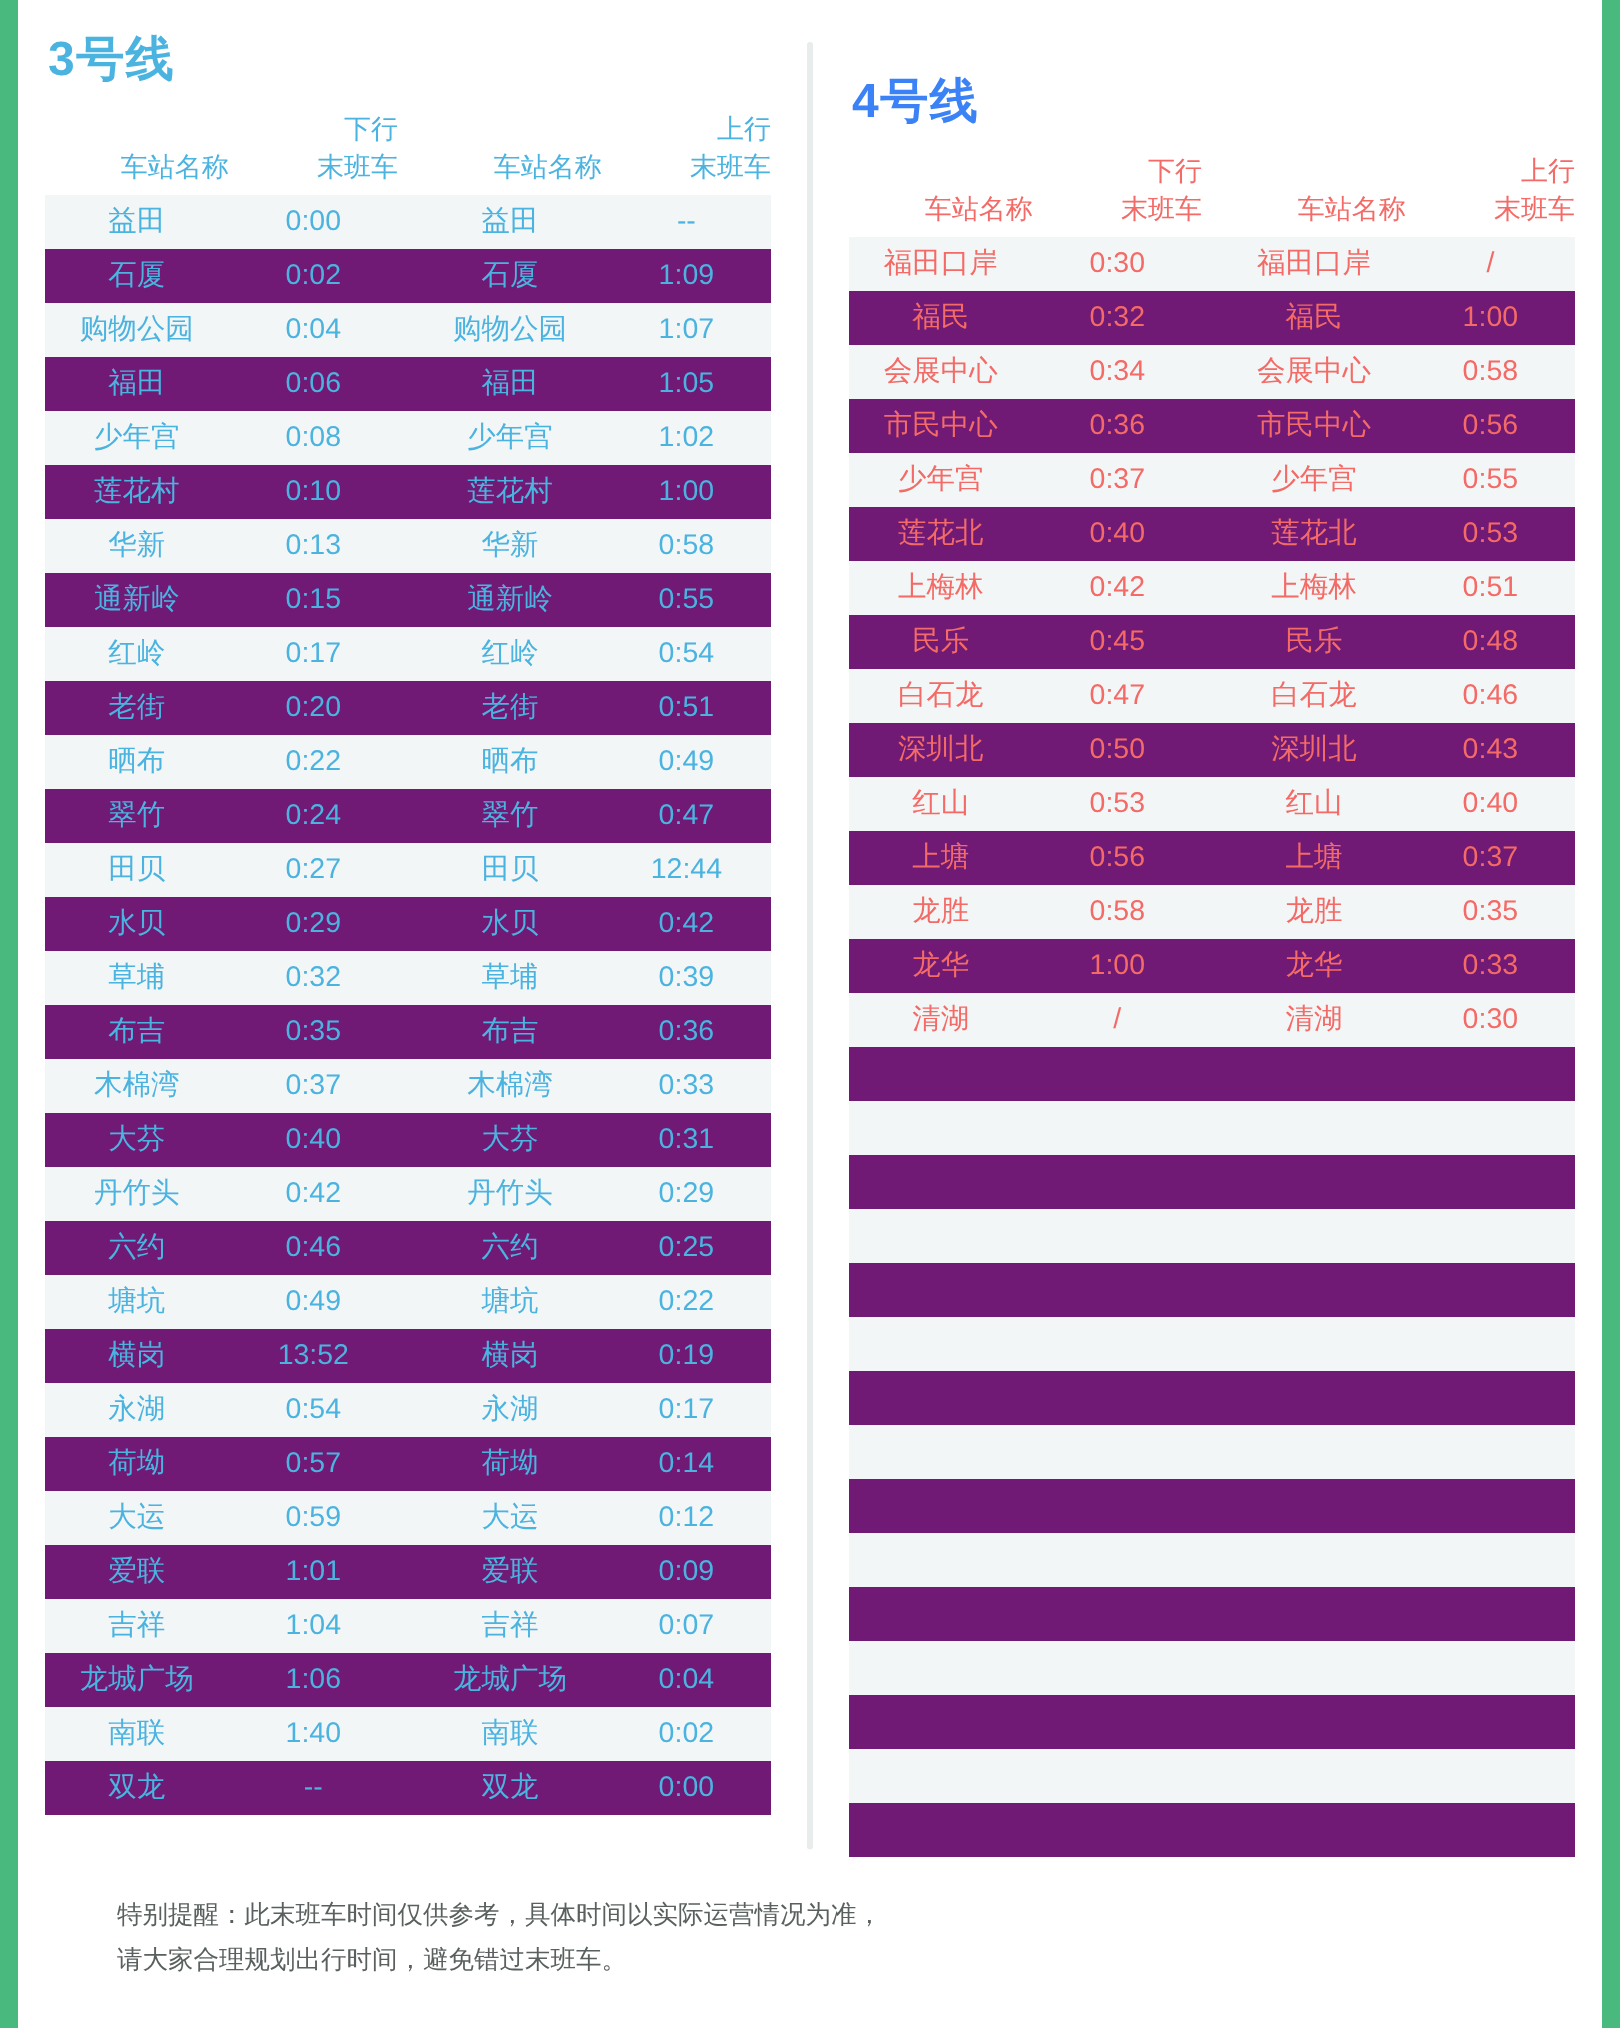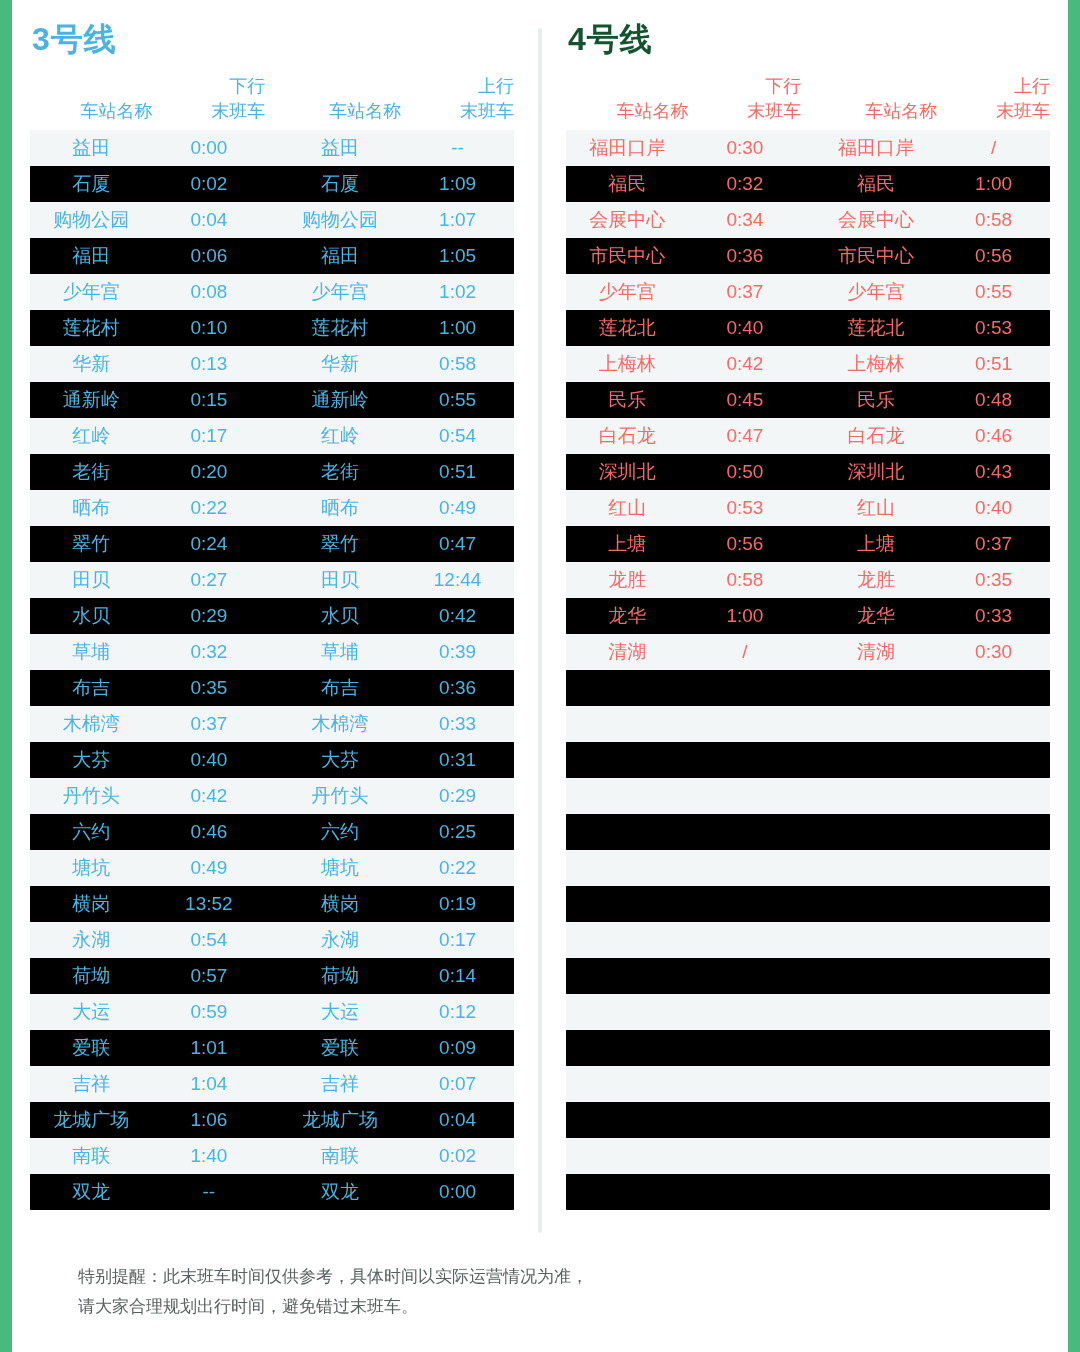--- a/index.html
+++ b/index.html
@@ -53,21 +53,21 @@
   }
 
   .line-title {
     font-size: 32px;
     font-weight: bold;
     padding-left: 20px;
     margin-bottom: 12px;
     letter-spacing: 1px;
   }
   .title-3 { color: #4bb3e0; }
-  .title-4 { color: #14532d; }
+  .title-4 { color: #3b82f6; margin-top: 28px; }
 
   .head-row {
     display: flex;
     flex-direction: row;
     padding: 0 18px 0 18px;
   }
   .head-cell {
     text-align: right;
     font-size: 18px;
     line-height: 25px;
@@ -89,21 +89,21 @@
   .rows {
     padding: 0 18px;
   }
   .row {
     display: flex;
     flex-direction: row;
     height: 36px;
     align-items: center;
   }
   .row.odd { background: #f3f6f6; }
-  .row.even { background: #000000; }
+  .row.even { background: #701a75; }
   .cell {
     text-align: center;
     font-size: 19px;
     line-height: 36px;
   }
   .c-station { width: 128px; }
   .c-time { width: 118px; }
   .c-gap { width: 14px; }
   .blue { color: #4bb3e0; }
   .red { color: #f36a66; }

